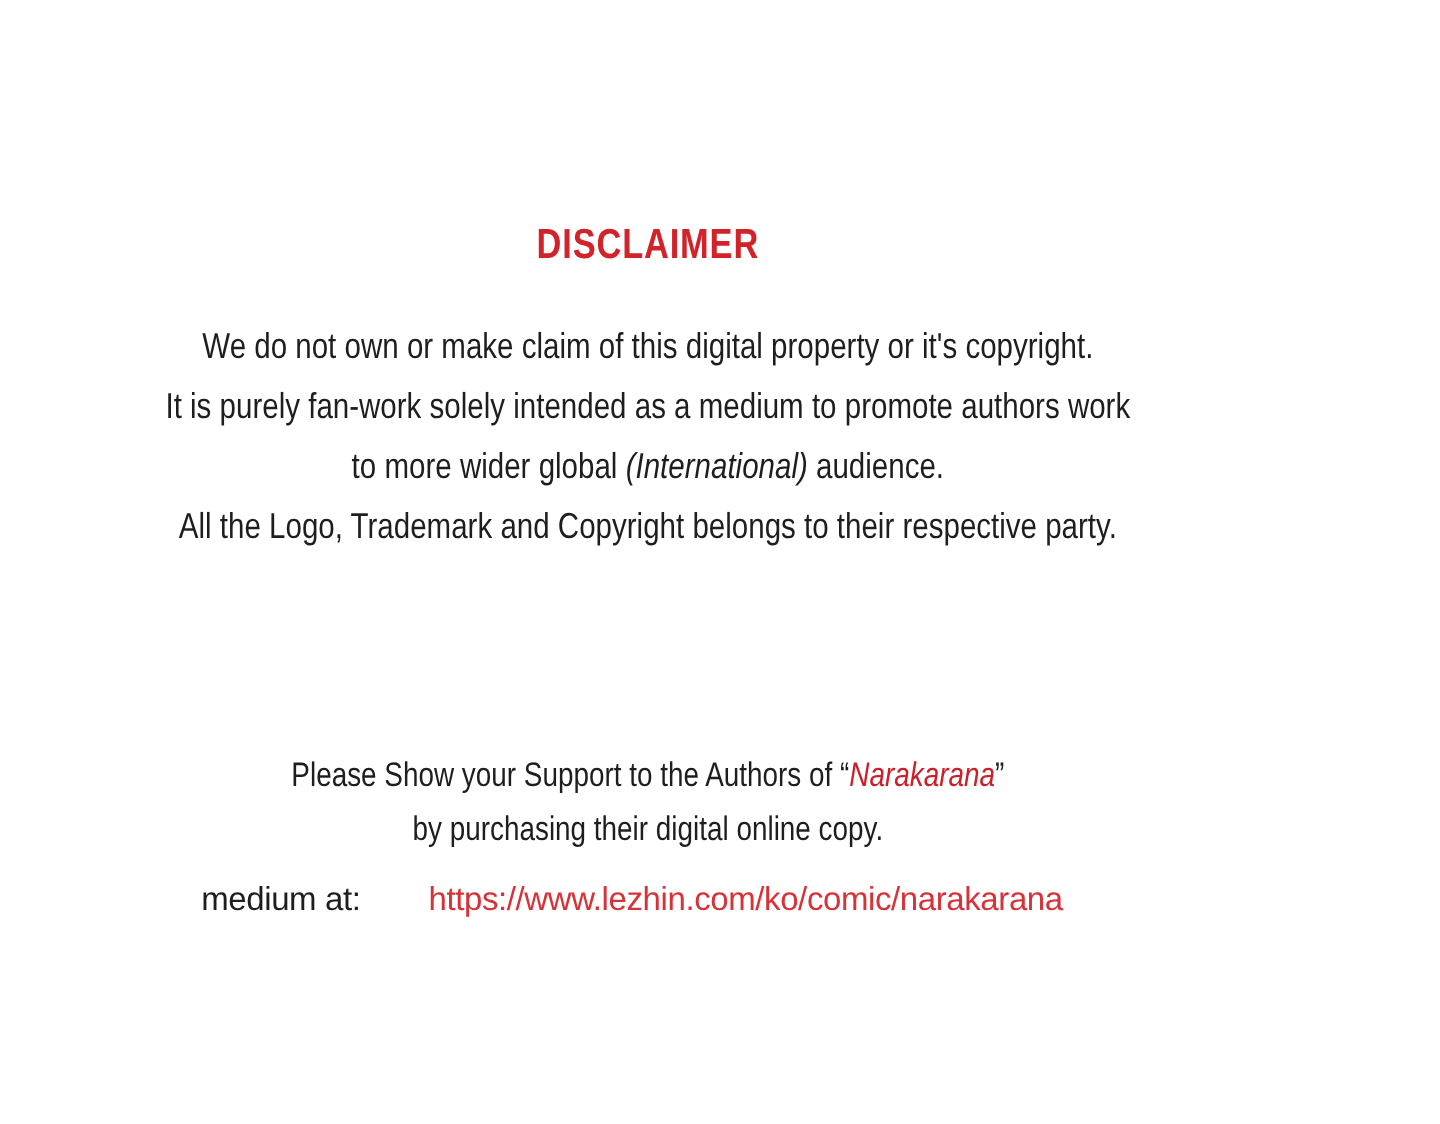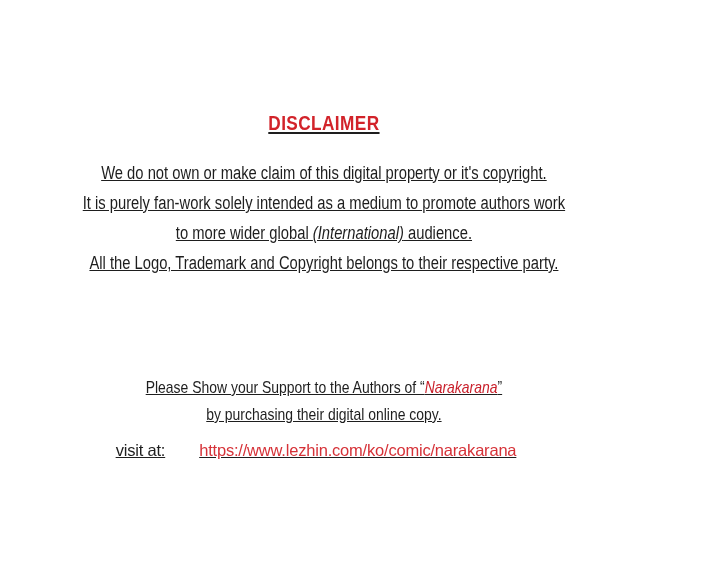--- a/index.html
+++ b/index.html
@@ -18,21 +18,20 @@
     height: 562px;
     background: var(--background);
     font-family: "Liberation Sans", sans-serif;
     color: var(--text-black);
     overflow: hidden;
   }
   .page {
     position: relative;
     width: 632px;
     height: 562px;
-    text-decoration: underline;
   }
   
   .condensed {
     padding-top: 112px;
     transform: scaleX(0.82);
     transform-origin: 360px 0;
   }
   .heading {
     margin: 0;
     font-size: 21px;
@@ -99,14 +98,14 @@
       <p>All the Logo, Trademark and Copyright belongs to their respective party.</p>
     </div>
 
     <div class="support">
       <p><span>Please Show your Support to the Authors of “</span><span class="comic-title">Narakarana</span><span>”</span></p>
       <p>by purchasing their digital online copy.</p>
     </div>
 
   </div>
 
-  <p class="visit"><span class="visit-label">visit at:</span><span class="url">https://www.lezhin.com/ko/comic/narakarana</span></p>
+  <p class="visit"><span class="visit-label">medium at:</span><span class="url">https://www.lezhin.com/ko/comic/narakarana</span></p>
 </div>
 
 </body></html>

